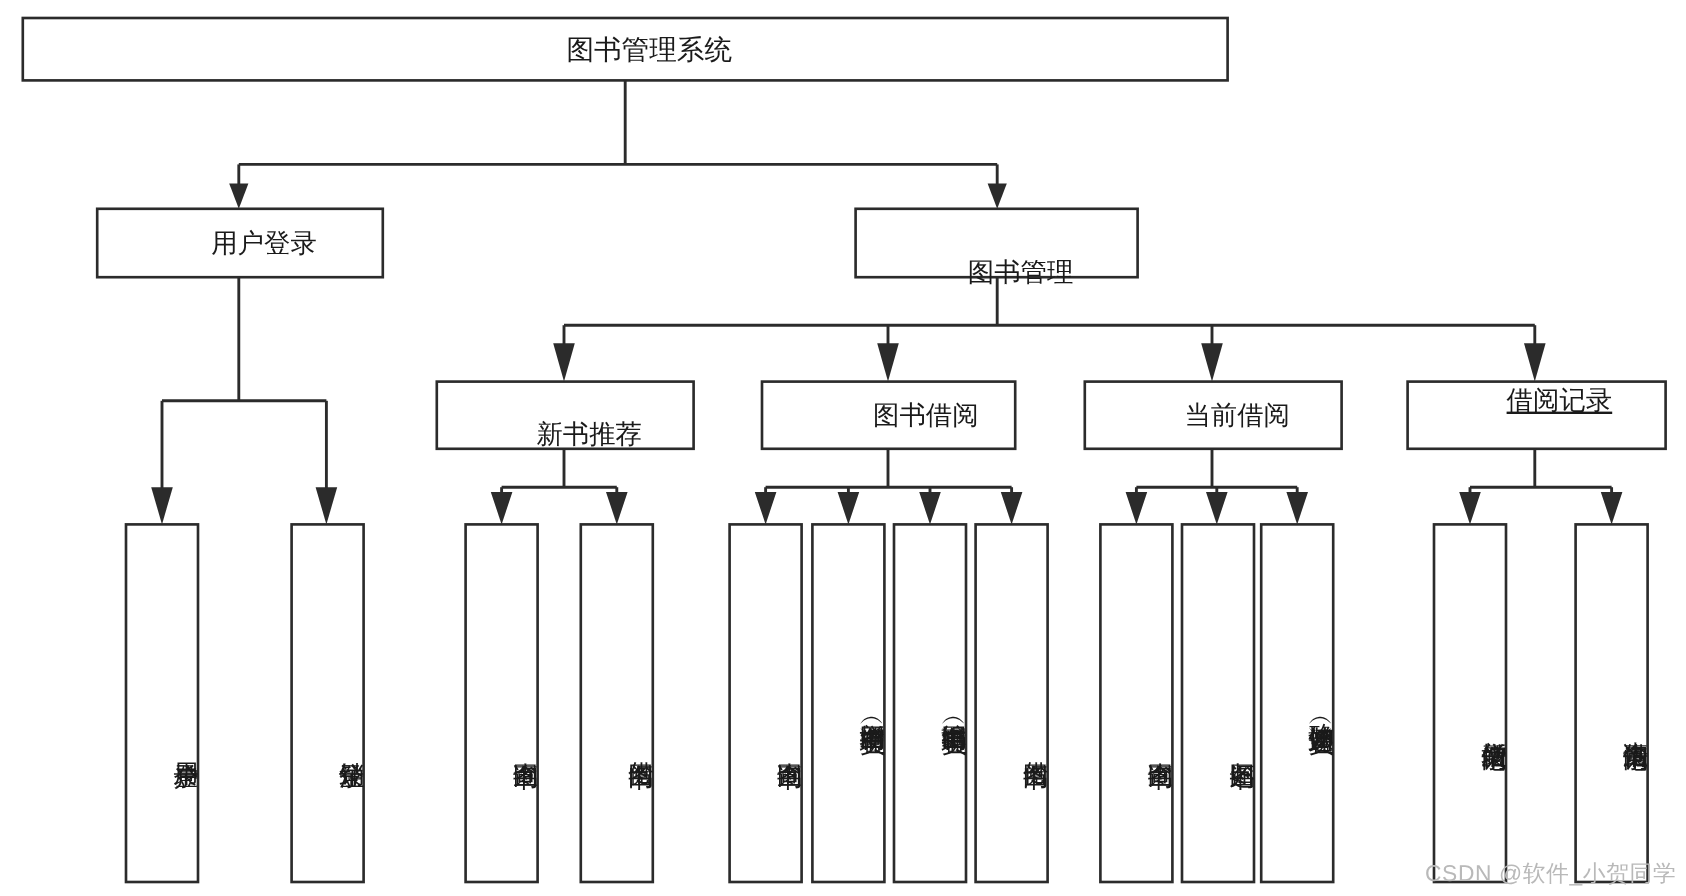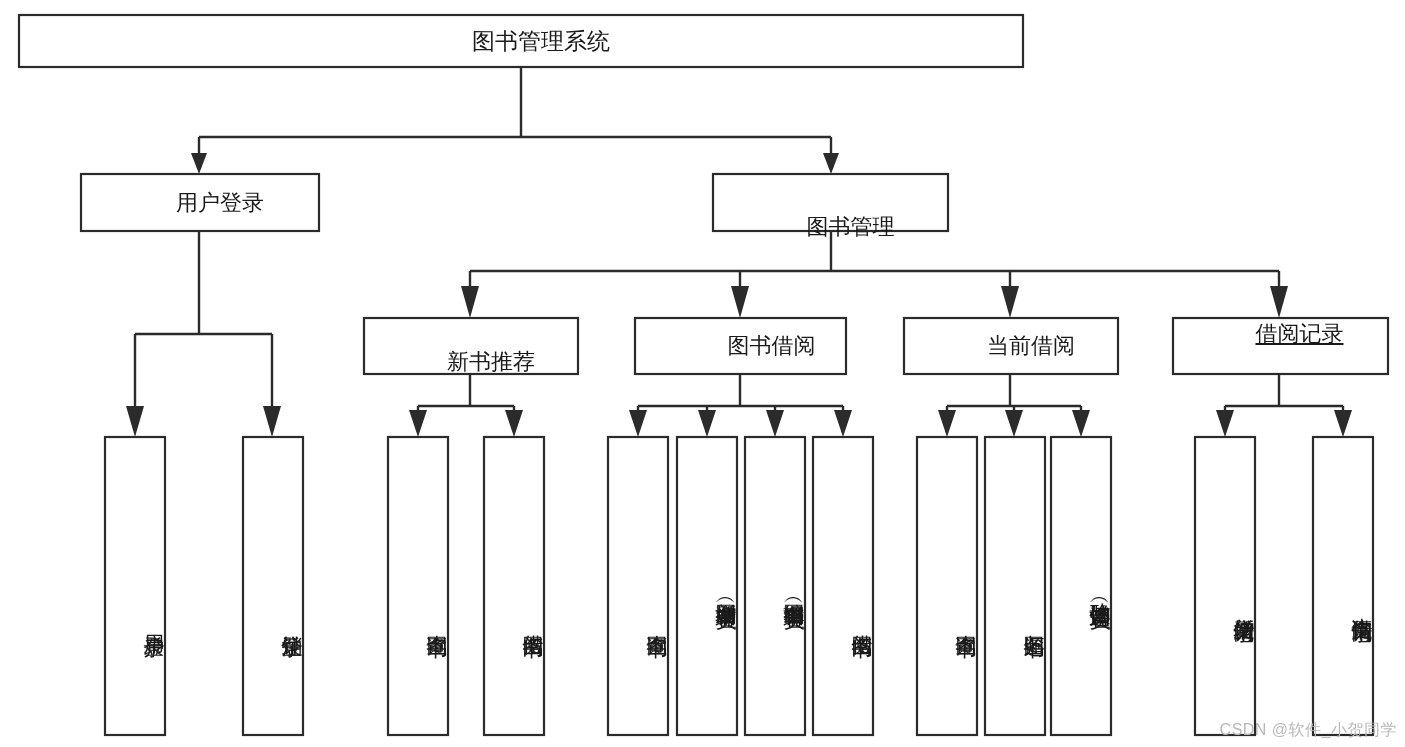--- a/index.html
+++ b/index.html
@@ -69,21 +69,21 @@
     padding-left: 20px;
   }
   .title-label {
     font-size: 23px;
   }
   #watermark {
     position: absolute;
     right: 8px;
     bottom: 6px;
     font-family: "Liberation Sans", "DejaVu Sans", sans-serif;
-    font-size: 16px;
+    font-size: 19px;
     color: #b9b9b9;
     letter-spacing: 0.5px;
     user-select: none;
     pointer-events: none;
   }
 </style>
 </head>
 <body>
 
 <div id="diagram-root">

